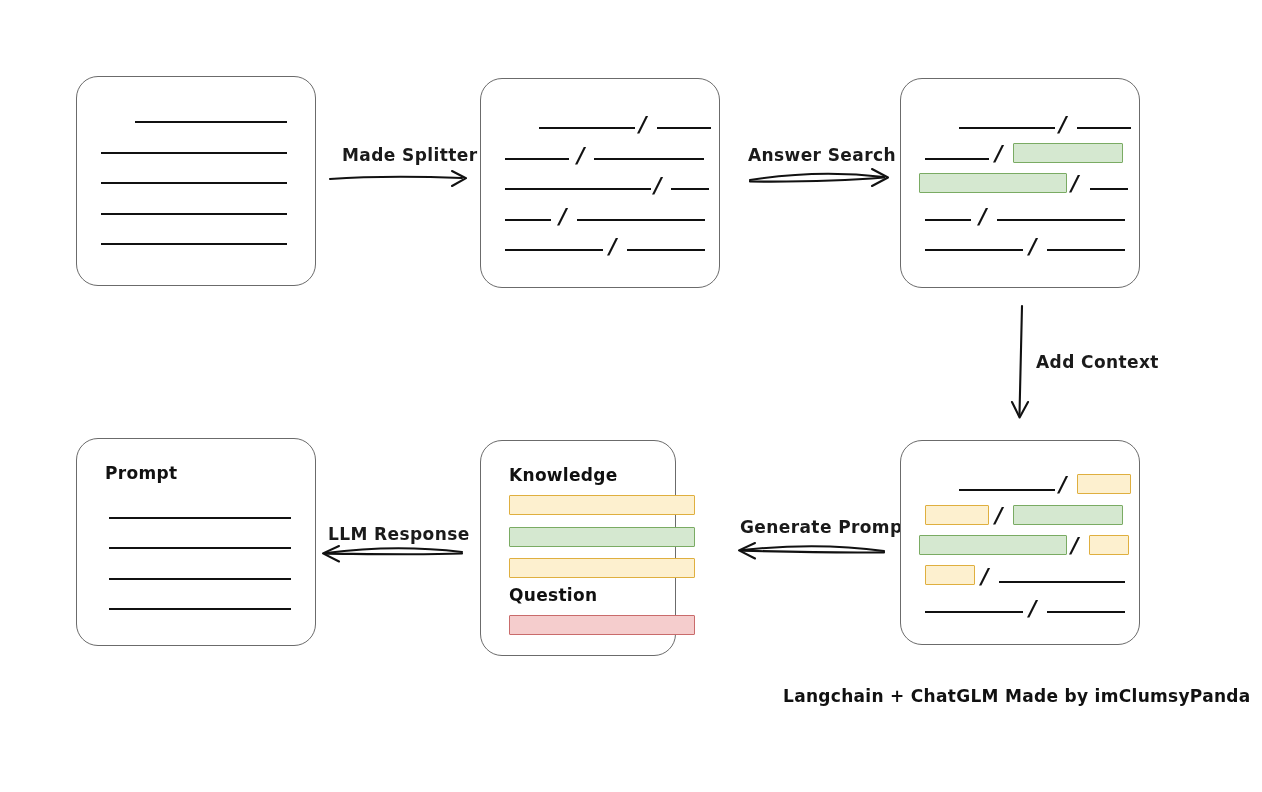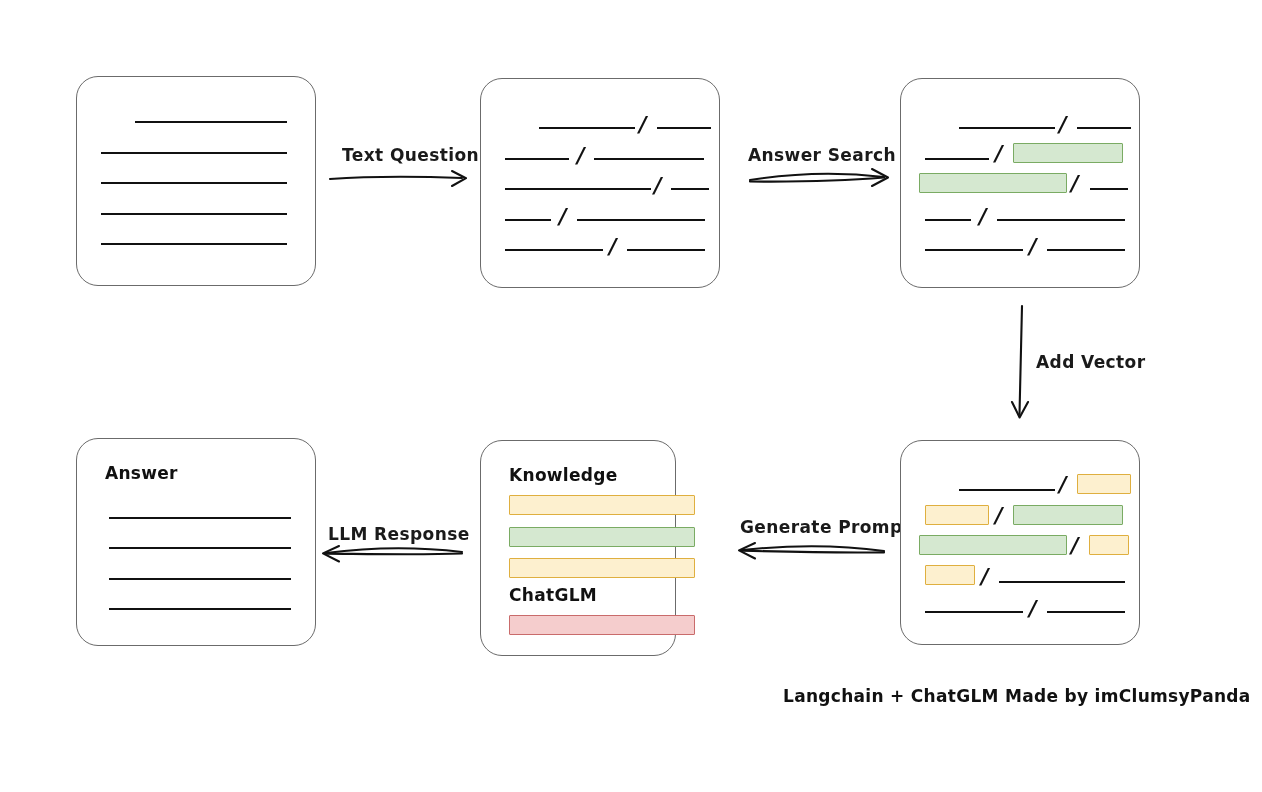--- a/index.html
+++ b/index.html
@@ -113,23 +113,23 @@
     <path class="arrowhead" d="M755,543 L739,550.4 L755,558.5"></path>
   </g>
 
   <g>
     <path class="arrowline" d="M462,552 C420,547 372,547 326,553"></path>
     <path class="arrowline" d="M462,553.5 C420,555 372,554 326,553.6"></path>
     <path class="arrowhead" d="M339,546 L323,553.4 L339,561.5"></path>
   </g>
 </svg>
 
-<div class="hand-label" style="left:342px; top:145px;">Text Question</div>
+<div class="hand-label" style="left:342px; top:145px;">Made Splitter</div>
 <div class="hand-label" style="left:748px; top:145px;">Answer Search</div>
-<div class="hand-label" style="left:1036px; top:352px;">Add Vector</div>
+<div class="hand-label" style="left:1036px; top:352px;">Add Context</div>
 <div class="hand-label" style="left:740px; top:517px;">Generate Prompt</div>
 <div class="hand-label" style="left:328px; top:524px;">LLM Response</div>
 
 <div class="node-box" style="left:76px; top:76px; width:240px; height:210px;">
   <div class="rule" style="left:58px; top:44px;  width:152px;"></div>
   <div class="rule" style="left:24px; top:75px;  width:186px;"></div>
   <div class="rule" style="left:24px; top:105px; width:186px;"></div>
   <div class="rule" style="left:24px; top:136px; width:186px;"></div>
   <div class="rule" style="left:24px; top:166px; width:186px;"></div>
 </div>
@@ -201,25 +201,25 @@
   <div class="rule" style="left:24px;  top:170px; width:98px;"></div>
   <div class="slash" style="left:128px; top:158px;">/</div>
   <div class="rule" style="left:146px; top:170px; width:78px;"></div>
 </div>
 
 <div class="node-box" style="left:480px; top:440px; width:196px; height:216px;">
   <div class="box-title" style="left:28px; top:24px;">Knowledge</div>
   <div class="chip yellow" style="left:28px; top:54px;  width:186px; height:20px;"></div>
   <div class="chip green" style="left:28px; top:86px;  width:186px; height:20px;"></div>
   <div class="chip yellow" style="left:28px; top:117px; width:186px; height:20px;"></div>
-  <div class="box-title" style="left:28px; top:144px;">ChatGLM</div>
+  <div class="box-title" style="left:28px; top:144px;">Question</div>
   <div class="chip red" style="left:28px; top:174px; width:186px; height:20px;"></div>
 </div>
 
 <div class="node-box" style="left:76px; top:438px; width:240px; height:208px;">
-  <div class="box-title" style="left:28px; top:24px;">Answer</div>
+  <div class="box-title" style="left:28px; top:24px;">Prompt</div>
   <div class="rule" style="left:32px; top:78px;  width:182px;"></div>
   <div class="rule" style="left:32px; top:108px; width:182px;"></div>
   <div class="rule" style="left:32px; top:139px; width:182px;"></div>
   <div class="rule" style="left:32px; top:169px; width:182px;"></div>
 </div>
 
 <div class="footer-note" style="left:783px; top:686px;">Langchain + ChatGLM Made by imClumsyPanda</div>
 
 </body></html>

